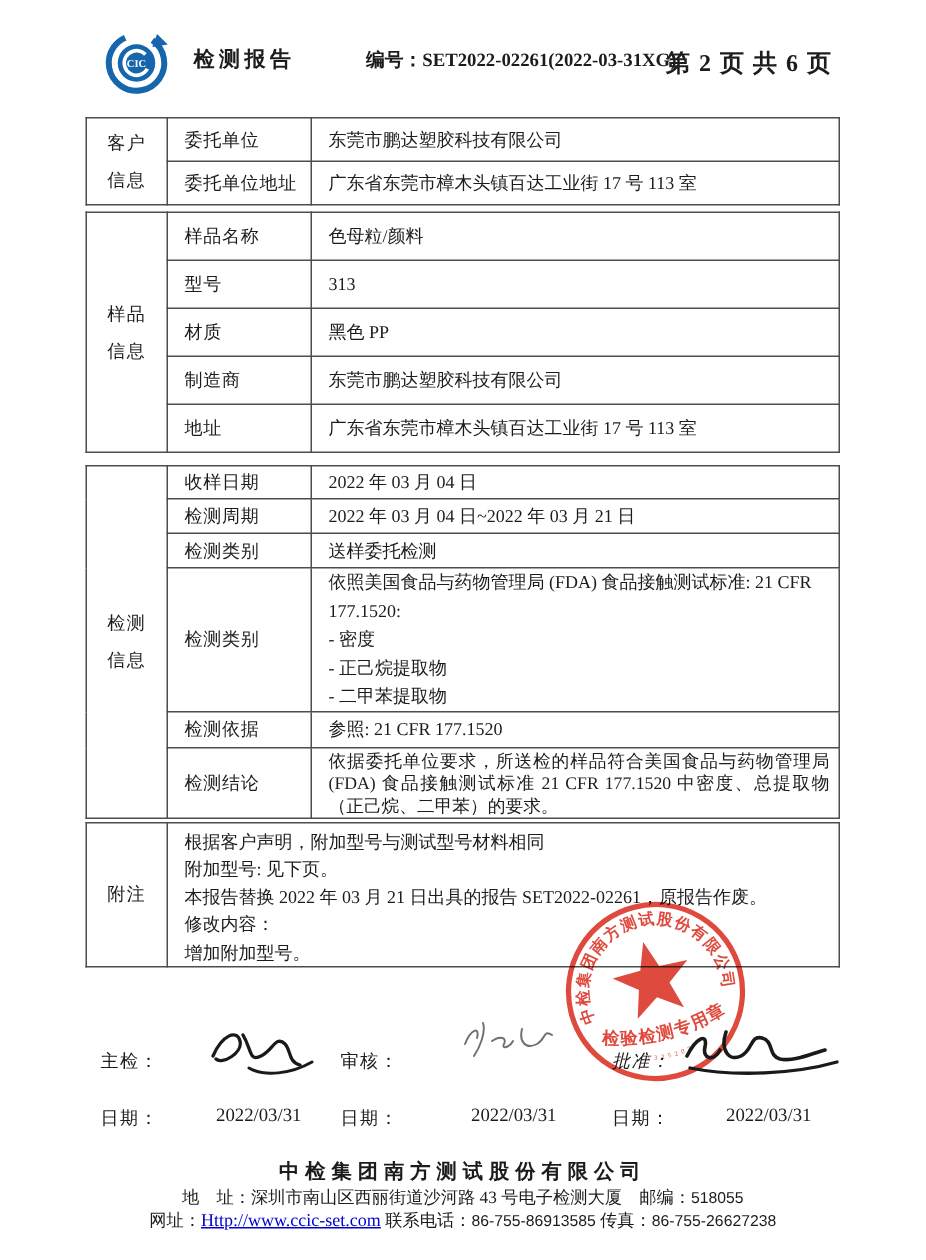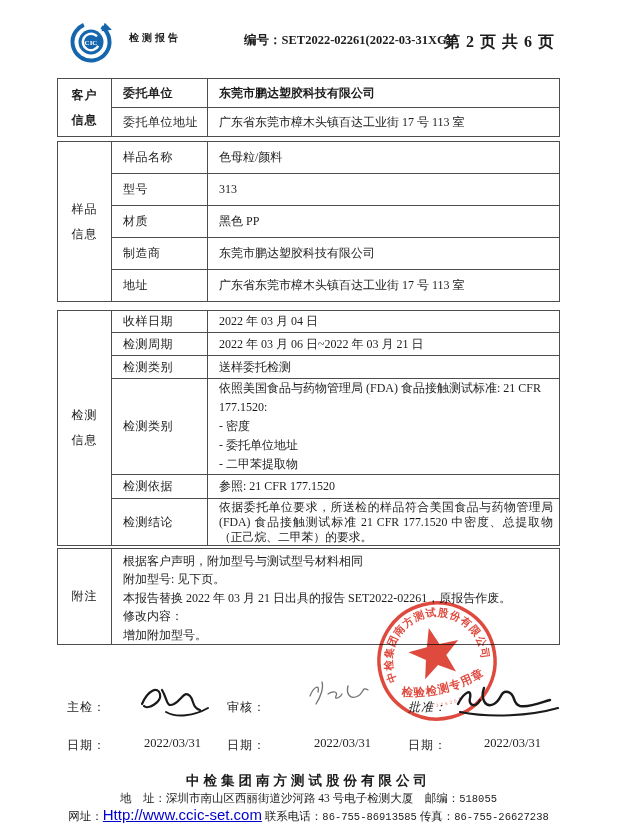--- a/index.html
+++ b/index.html
@@ -5,21 +5,21 @@
   * { margin:0; padding:0; box-sizing:border-box; }
   html,body { width:617px; height:840px; }
   body {
     position:relative; background:#ffffff; overflow:hidden;
     font-family:"Liberation Serif","DejaVu Serif",serif;
     color:#1c1c1c;
   }
   .abs { position:absolute; }
 
   
-  .report-title { left:129px; top:31px; font-size:10px; font-weight:bold; letter-spacing:3px; }
+  .report-title { left:129px; top:31px; font-size:14px; font-weight:bold; letter-spacing:3px; }
   .report-no    { left:244px; top:32px; font-size:12.5px; font-weight:bold; }
   .page-info    { left:444px; top:32px; font-size:16px; font-weight:bold; letter-spacing:1px; }
 
   
   table.sec {
     position:absolute; left:57px; width:503px;
     border-collapse:collapse; table-layout:fixed;
   }
   table.sec td { border:1px solid #4d4d4d; vertical-align:middle; font-size:12px; }
   td.lbl { text-align:center; padding:0; }
@@ -39,22 +39,22 @@
 
   
   .stamp { position:absolute; left:362px; top:586px; width:150px; height:150px;
            transform:rotate(-14deg); mix-blend-mode:multiply; opacity:0.92; z-index:5; }
   .over-stamp { z-index:6; }
 
   
   .f-company { left:0; top:772px; width:617px; text-align:center;
                font-size:13.5px; font-weight:bold; letter-spacing:4px; }
   .f-line { left:0; width:617px; text-align:center; font-size:11.5px; }
-  .mono { font-family:Liberation Mono, monospace; font-size:10.5px; }
-  .link { color:#0000cc; text-decoration:underline; font-family:Liberation Sans, sans-serif; font-size:15px;margin-top:46px; }
+  .mono { font-family:Liberation Sans, sans-serif; font-size:10.5px; }
+  .link { color:#0000cc; text-decoration:underline; font-family:Liberation Serif, serif; font-size:12px;margin-top:46px; }
 </style>
 </head>
 <body>
 
 <svg class="abs" style="left:69px; top:20px;" width="44" height="44" viewBox="0 0 44 44">
   <circle cx="22" cy="22" r="18.5" fill="none" stroke="#1566ad" stroke-width="4" stroke-dasharray="97 19.2" transform="rotate(-55 22 22)"></circle>
   <polygon points="35,3 43,9 33,12" fill="#1566ad" transform="rotate(8 38 8)"></polygon>
   <circle cx="22" cy="22" r="12.5" fill="#1566ad"></circle>
   <circle cx="22" cy="22" r="8.2" fill="none" stroke="#ffffff" stroke-width="2.4" stroke-dasharray="41 10.5" transform="rotate(28 22 22)"></circle>
   <text x="22" y="24.6" text-anchor="middle" fill="#ffffff" font-size="7" font-weight="bold" font-family="Liberation Serif, serif">CIC</text>
@@ -63,21 +63,21 @@
 <div class="abs report-no">编号：SET2022-02261(2022-03-31XG)</div>
 <div class="abs page-info">第 2 页 共 6 页</div>
 
 <table class="sec" style="top:78px;">
   <colgroup>
       <col style="width:54px">
       <col style="width:96px">
       <col>
     </colgroup>
   <tbody>
-      <tr style="height:29px;font-weight:bold;">
+      <tr style="height:29px;">
     <td class="lbl" rowspan="2">
       <div class="lblin">客户信息</div>
         </td>
     <td class="fld">委托单位</td>
     <td class="val">东莞市鹏达塑胶科技有限公司</td>
   </tr>
   <tr style="height:29px;margin-top:15px;">
     <td class="fld">委托单位地址</td>
     <td class="val">广东省东莞市樟木头镇百达工业街 17 号 113 室</td>
   </tr>
@@ -126,33 +126,33 @@
   <tbody>
       <tr style="height:22px;">
     <td class="lbl" rowspan="6">
       <div class="lblin">检测信息</div>
         </td>
     <td class="fld">收样日期</td>
     <td class="val">2022 年 03 月 04 日</td>
   </tr>
   <tr style="height:23px;">
     <td class="fld">检测周期</td>
-    <td class="val">2022 年 03 月 06 日~2022 年 03 月 21 日</td>
+    <td class="val">2022 年 03 月 04 日~2022 年 03 月 21 日</td>
   </tr>
   <tr style="height:23px;">
     <td class="fld">检测类别</td>
     <td class="val">送样委托检测</td>
   </tr>
   <tr style="height:95px;">
     <td class="fld">检测类别</td>
     <td class="val">
       <div class="vline">依照美国食品与药物管理局 (FDA) 食品接触测试标准: 21 CFR</div>
       <div class="vline">177.1520:</div>
       <div class="vline">- 密度</div>
-      <div class="vline">- 委托单位地址</div>
+      <div class="vline">- 正己烷提取物</div>
       <div class="vline">- 二甲苯提取物</div>
     </td>
   </tr>
   <tr style="height:24px;">
     <td class="fld">检测依据</td>
     <td class="val">参照: 21 CFR 177.1520</td>
   </tr>
   <tr style="height:46px;">
     <td class="fld">检测结论</td>
     <td class="val">

